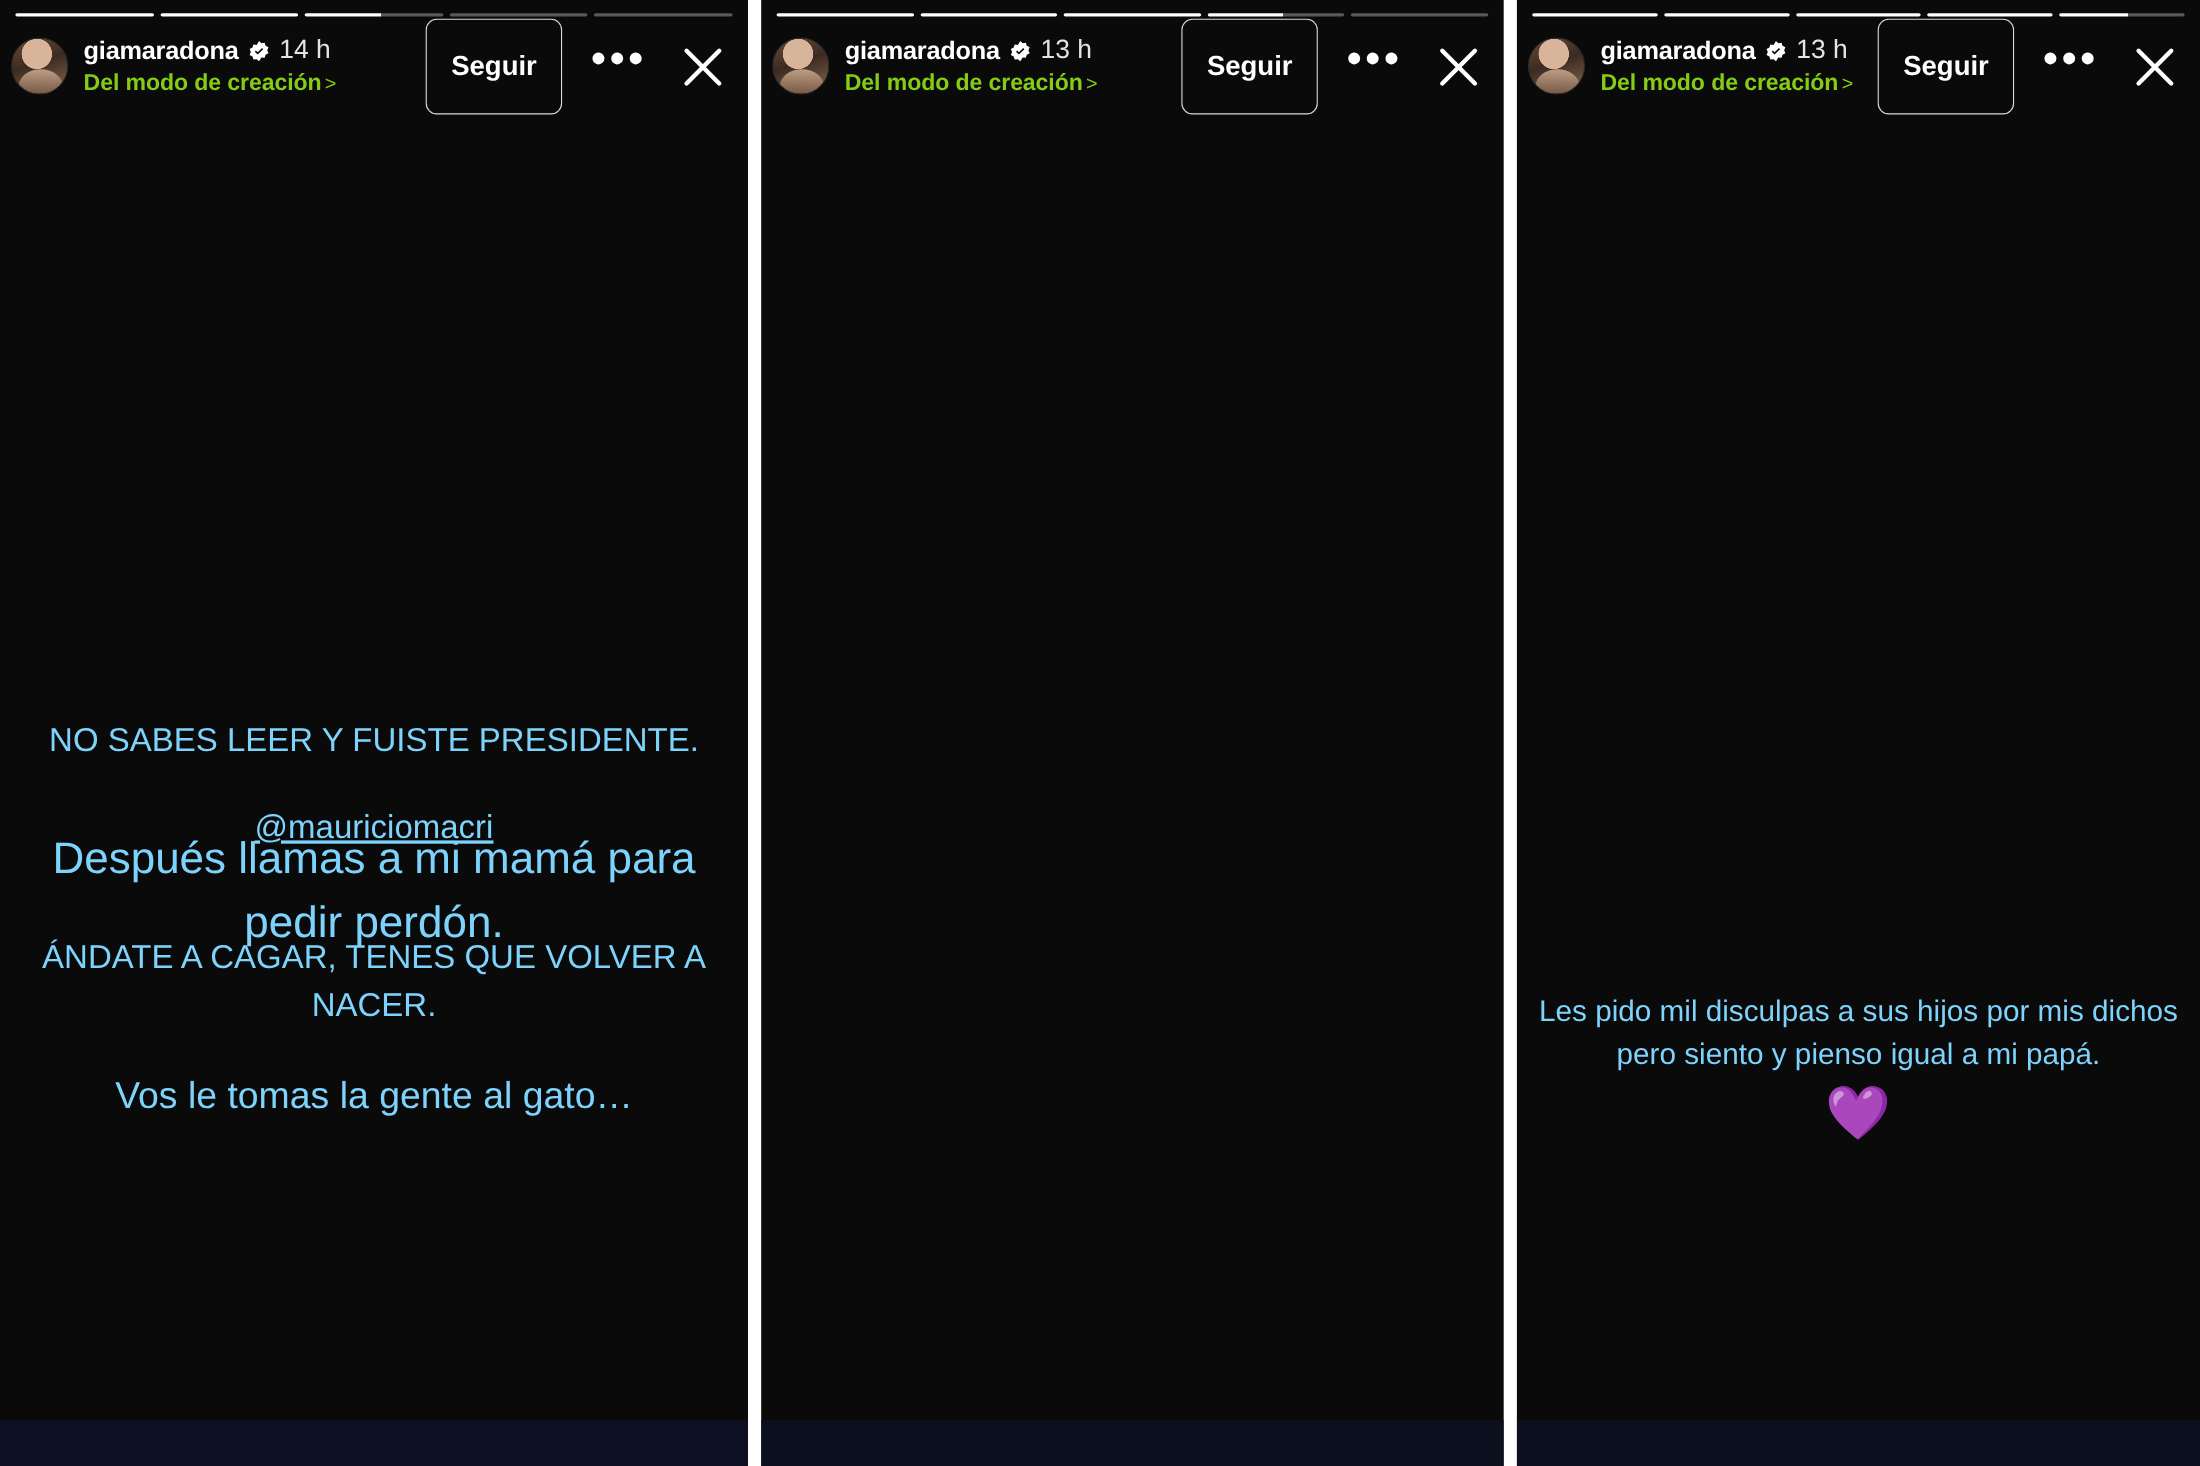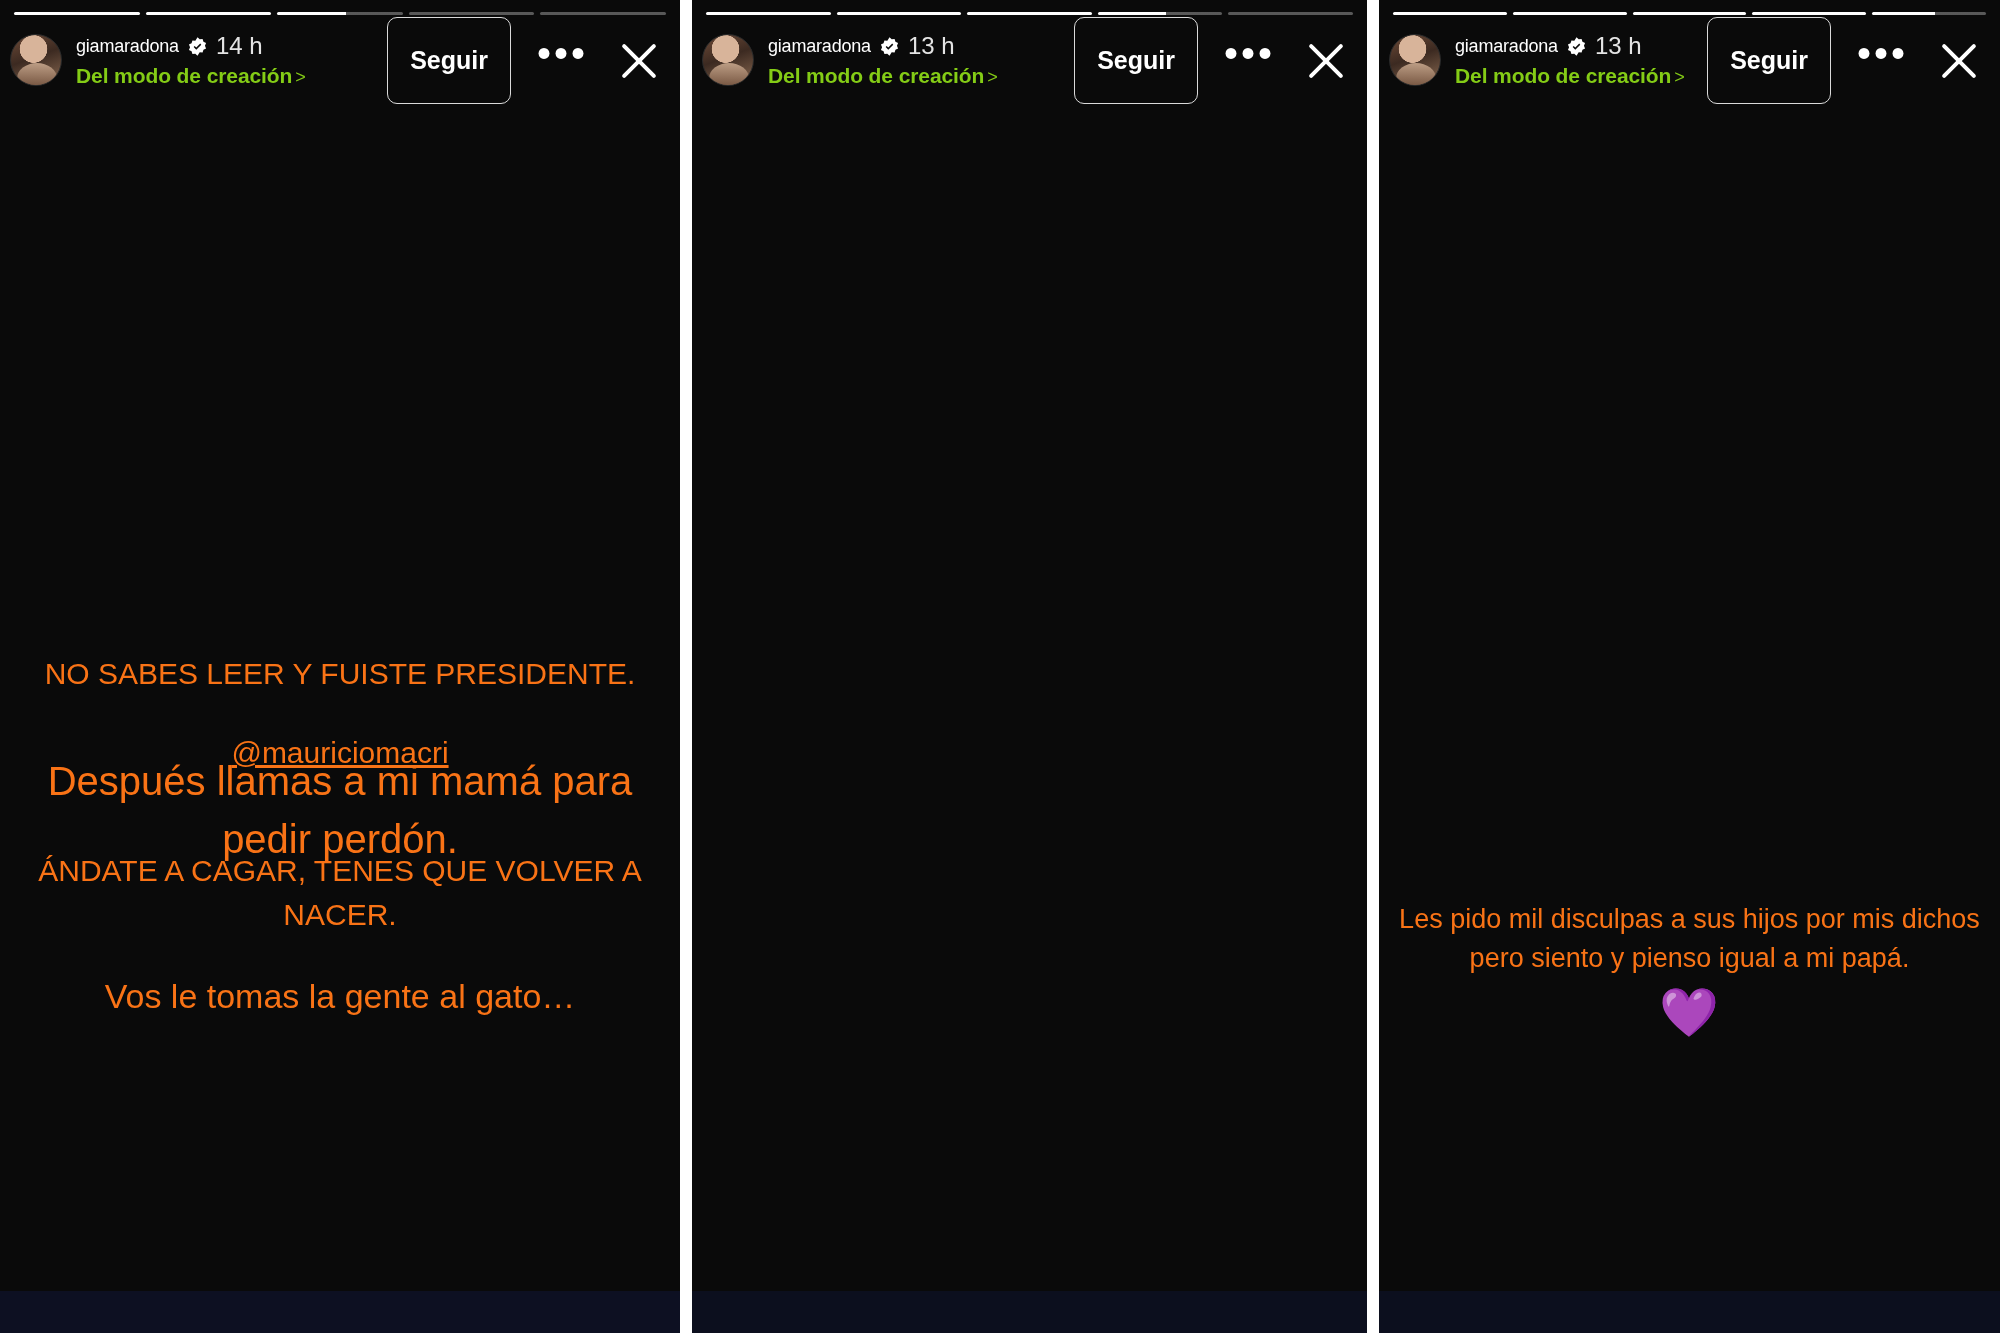--- a/index.html
+++ b/index.html
@@ -62,21 +62,21 @@
   .avatar::after {
     content:"";
     position:absolute; left:6px; bottom:0; width:40px; height:22px;
     background:linear-gradient(180deg,#c9a98f,#7b5a45);
     border-radius:50% 50% 0 0 / 70% 70% 0 0;
     opacity:.9;
   }
   .hdr-text { margin-left:14px; flex:1 1 auto; min-width:0; }
   .hdr-line1 { display:flex; align-items:center; gap:8px; }
   .username {
-    color:#ffffff; font-size:18px; font-weight:normal;
+    color:#ffffff; font-size:23px; font-weight:bold;
     letter-spacing:-0.2px; white-space:nowrap;
   }
   .verified {
     width:21px; height:21px; flex:0 0 auto;
     display:inline-block;
   }
   .timestamp {
     color:#e4e4e4; font-size:24px; font-weight:normal;
     white-space:nowrap;
   }
@@ -108,21 +108,21 @@
   .close-x::before, .close-x::after {
     content:""; position:absolute; left:2px; top:23px;
     width:46px; height:4px; background:#ffffff; border-radius:2px;
   }
   .close-x::before { transform:rotate(45deg); }
   .close-x::after  { transform:rotate(-45deg); }
 
   
   .body-text {
     position:absolute; left:0; right:0;
-    color:#f97316;
+    color:#7dd3fc;
     text-align:center;
     font-family:"Liberation Sans", sans-serif;
     font-weight:300;
     line-height:1.45;
     padding:0 16px;
     white-space:pre-line;
     z-index:3;
   }
   .s1 .blk-a { bottom:560px; font-size:30px; line-height:1.32; }
   .s1 .blk-a .mention { text-decoration:underline; }

